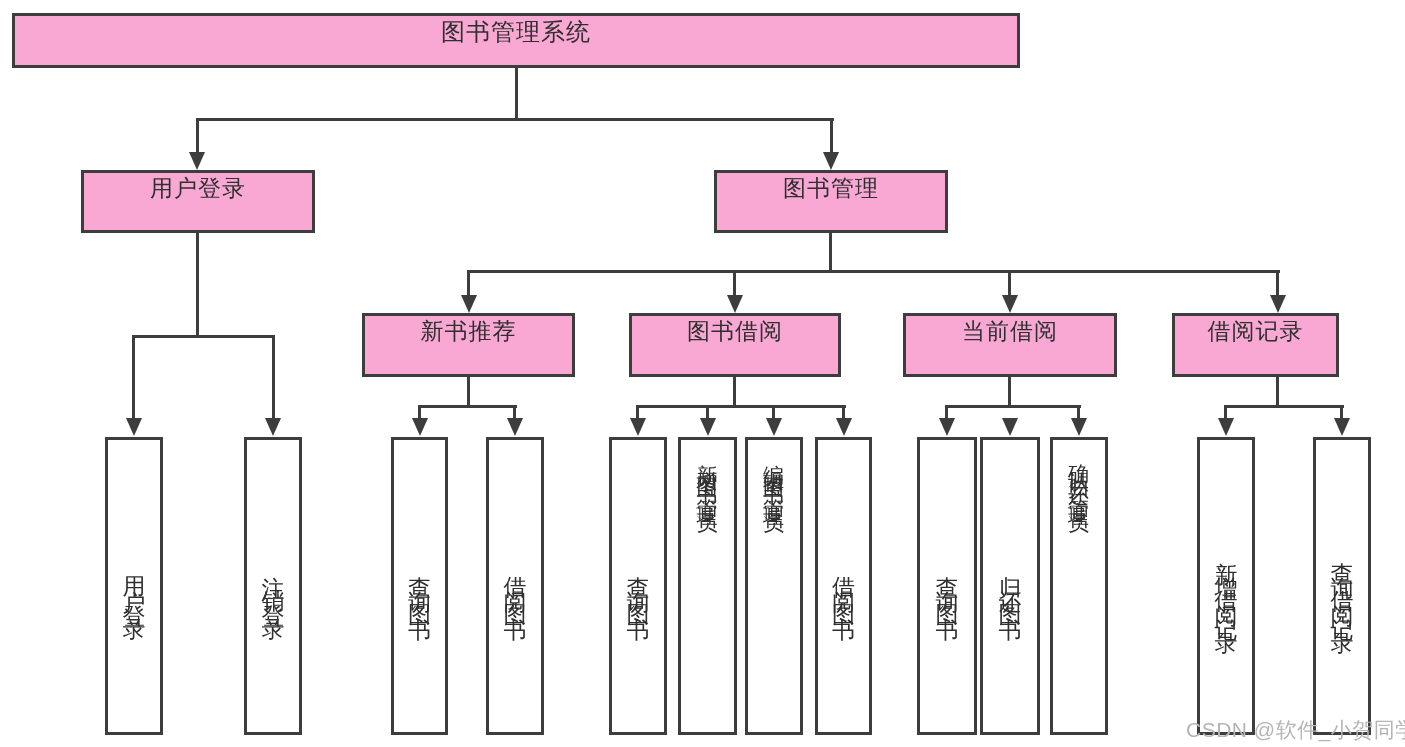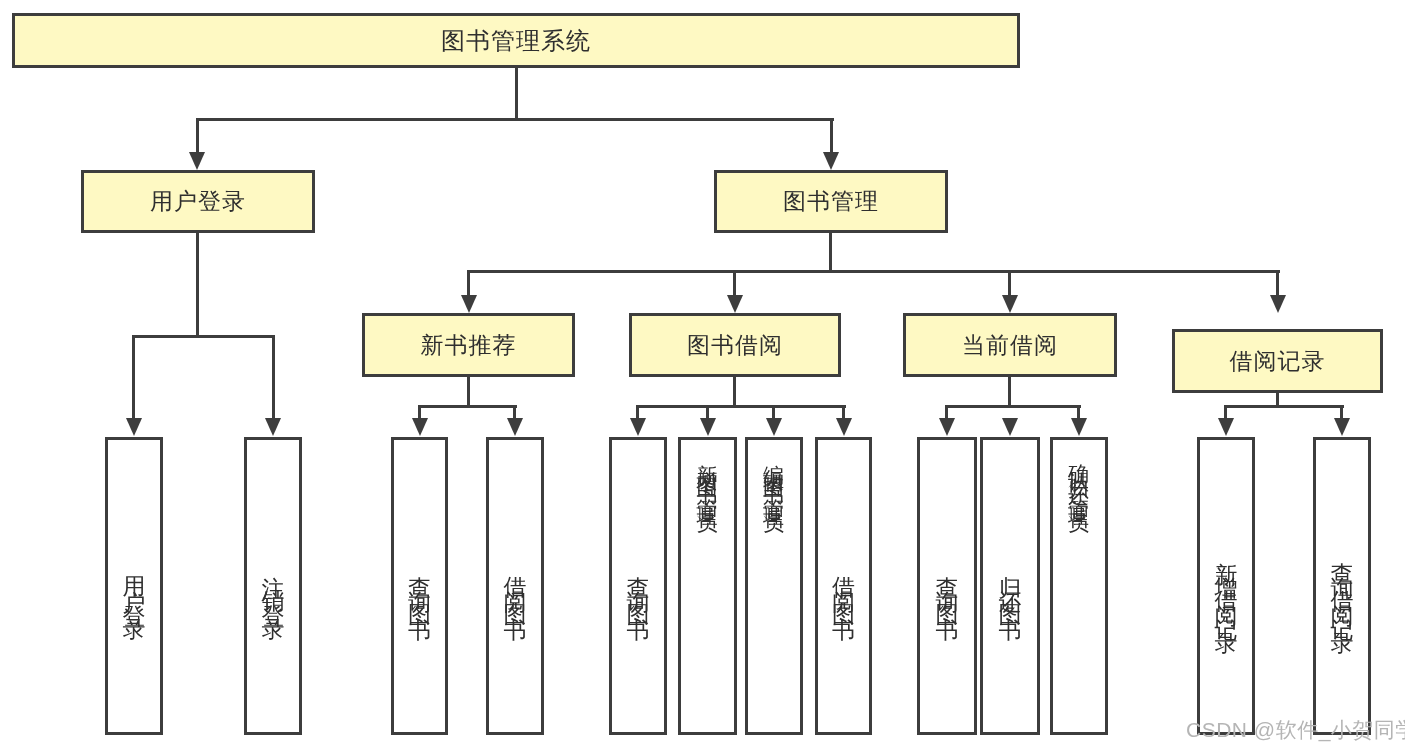--- a/index.html
+++ b/index.html
@@ -12,22 +12,22 @@
     width:1405px;height:747px;
     background:#fff;
     font-family:"Liberation Sans","DejaVu Sans",sans-serif;
     color:var(--text);
     overflow:hidden;
   }
   .box{
     position:absolute;
     box-sizing:border-box;
     border:3px solid var(--line);
-    background:#fef9c3;
-    display:flex;align-items:center;justify-content:center;
+    background:#f9a8d4;
+    display:flex;justify-content:center;
   }
   .hlabel{font-size:23px;letter-spacing:1px;color:var(--text);}
   .root-label{font-size:24px;}
   .vbox{
     position:absolute;
     top:437px;height:298px;
     box-sizing:border-box;
     border:3px solid var(--line);
     background:#fff;
     display:flex;align-items:center;justify-content:center;
@@ -133,21 +133,21 @@
 
   <div class="box" style="left:629px;top:313px;width:212px;height:64px;">
     <span class="hlabel">图书借阅</span>
   </div>
   <div class="box" style="left:362px;top:313px;width:213px;height:64px;">
     <span class="hlabel">新书推荐</span>
   </div>
   <div class="box" style="left:903px;top:313px;width:214px;height:64px;">
     <span class="hlabel">当前借阅</span>
   </div>
-  <div class="box" style="left:1172px;top:313px;width:211px;height:64px;margin-top:16px;">
+  <div class="box" style="left:1172px;top:313px;width:167px;height:64px;">
     <span class="hlabel">借阅记录</span>
   </div>
 
   <div class="vbox" style="left:105px;width:58px;">
     <span class="vtext">用户登录</span>
   </div>
   <div class="vbox" style="left:244px;width:58px;">
     <span class="vtext">注销登录</span>
   </div>
 

